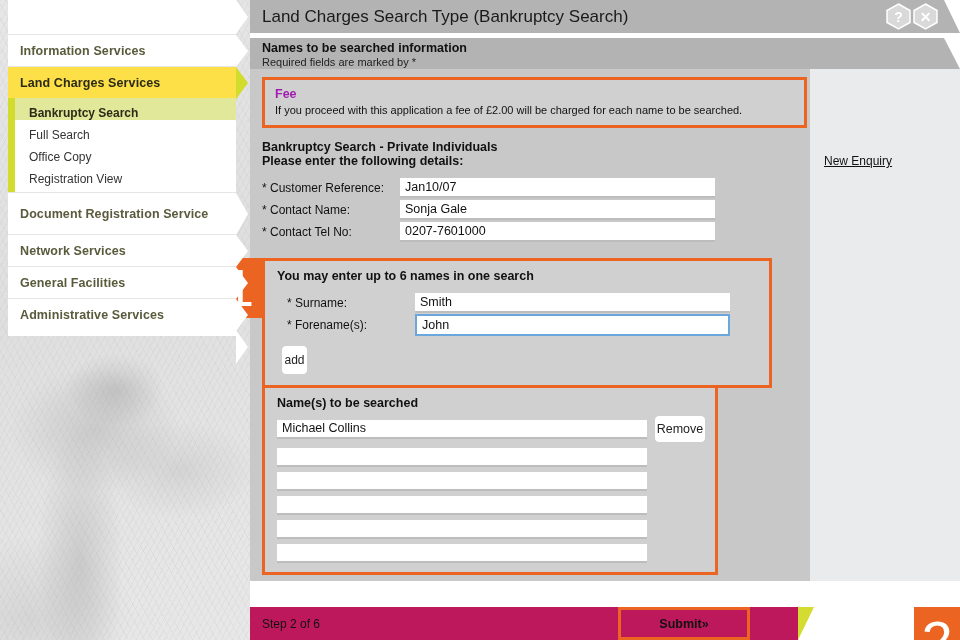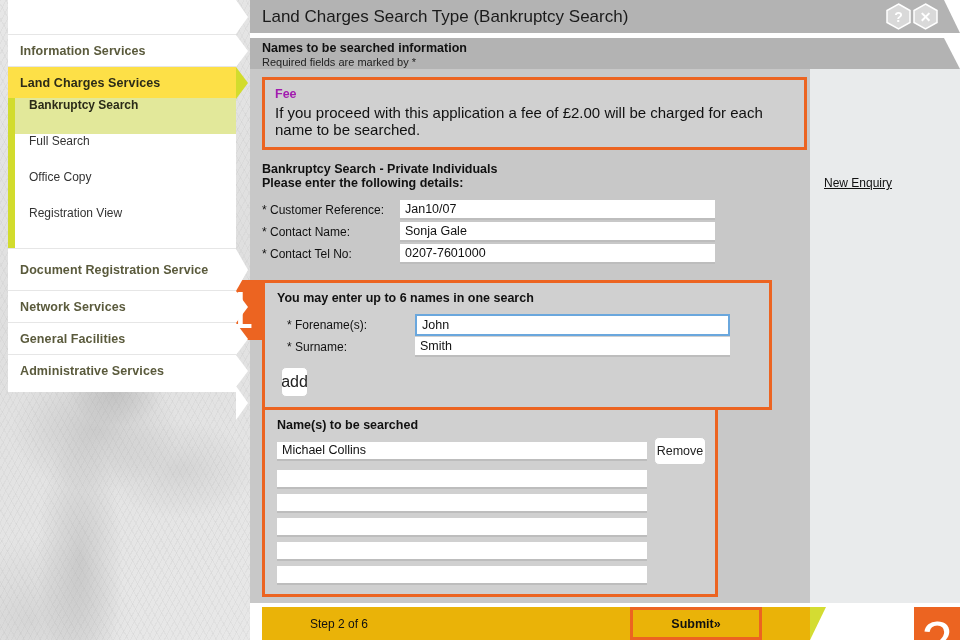--- a/index.html
+++ b/index.html
@@ -70,21 +70,21 @@
   .nav-item.two-line::after { border-top-width: 21px; border-bottom-width: 21px; }
   .nav-item.active { background: #fde047; color: #2b2b18; align-items: center; }
   .nav-item.active::after { border-left-color: #d2dc2d; }
 
   .subnav {
     margin-left: 8px;
     background: #ffffff;
     border-left: 7px solid #d2dc2d;
   }
   .subnav-item {
-    height: 36px; display: flex; align-items: flex-start;
+    height: 22px; display: flex; align-items: flex-end;
     padding-left: 14px;
     font-size: 12px; color: #333;
   }
   .subnav-item.active { background: #e2e89a; font-weight: bold; color: #2b2b18; }
   .subnav-bottom { height: 6px; background:#ffffff; }
 
   
   #main { position: absolute; left: 250px; top: 0; width: 710px; height: 640px; }
 
   #titlebar {
@@ -131,21 +131,21 @@
 
   
   .fee-wrap { padding: 8px 0 0 0; position: relative; }
   .fee-box {
     margin-left: 12px; width: 545px;
     background: #d0d0d0;
     border: 3px solid #ec6421;
     padding: 7px 10px 9px 10px;
   }
   .fee-title { font-size: 12.5px; font-weight: bold; color: #a21caf; }
-  .fee-text { font-size: 15px; color: #111; margin-top: 3px; }
+  .fee-text { font-size: 11px; color: #111; margin-top: 3px; }
 
   .sec-title { font-size: 12.5px; font-weight: bold; color: #111; }
   .form-rows { margin-top: 9px; }
   .frow { display: flex; align-items: center; height: 21px; margin-bottom: 1px; }
   .flabel { width: 150px; font-size: 12px; color: #111; padding-left: 12px; }
   .finput {
     width: 315px; height: 20px; background: #ffffff;
     border: none; border-bottom: 2px solid #bdbdbd;
     font-family: "Liberation Sans", sans-serif;
     font-size: 12.5px; color: #111; padding-left: 5px;
@@ -171,21 +171,21 @@
     font-family: "Liberation Sans", sans-serif;
     font-weight: normal;
   }
   #badge-1 { left: -48px; top: -3px; width: 45px; height: 60px; font-size: 52px; line-height: 1; }
   #badge-2 { right: 0; top: 0; width: 46px; height: 68px; font-size: 56px; line-height: 1; }
 
   .addbtn {
     margin-left: 16px; margin-top: 10px;
     width: 27px; height: 30px;
     background: #ffffff; border: 1px solid #cfcfcf; border-radius: 5px;
-    font-size: 16px; color: #222;
+    font-size: 12px; color: #222;
     display: flex; align-items: center; justify-content: center;
     font-family: "Liberation Sans", sans-serif;
     cursor: pointer;
   }
 
   .names-box {
     position: relative;
     margin-left: 12px; width: 456px;
     border: 3px solid #ec6421; border-top: none;
     background: #d0d0d0;
@@ -217,23 +217,23 @@
     cursor: pointer;
   }
   .panel-rule { height: 3px; background: #ffffff; }
 
   
   #footer {
     position: absolute; left: 250px; bottom: 0; width: 710px; height: 33px;
   }
   #footer-bar {
     position: relative;
-    margin-left: 12px; width: 548px; height: 33px;
-    background: #eab308;
-    display: flex; align-items: center; padding-left: 36px;
+    width: 548px; height: 33px;
+    background: #be185d;
+    display: flex; align-items: center;
   }
   #footer-bar::after{
     content:""; position:absolute; right:-16px; top:0;
     border-top: 33px solid #d4dc32; border-right: 16px solid transparent;
   }
   .step-text { font-size: 12px; color: #111; padding-left: 12px; }
   .submit-wrap {
     position: absolute; left: 368px; top: 0;
     width: 132px; height: 33px;
     border: 3px solid #ec6421;
@@ -363,26 +363,26 @@
         <div class="right panel-rule"></div>
       </div>
 
       <div class="band">
         <div class="left">
           <div class="step1-box">
             <div class="badge" id="badge-1">1</div>
             <div class="sec-title" style="padding-left:12px">You may enter up to 6 names in one search</div>
             <div class="form-rows">
               <div class="frow">
+                <span class="flabel" style="padding-left:22px">* Surname:</span>
+                <input class="finput" type="text" value="Smith" style="">
+              </div>
+              <div class="frow">
                 <span class="flabel" style="padding-left:22px">* Forename(s):</span>
                 <input class="finput focused" type="text" value="John" style="">
-              </div>
-              <div class="frow">
-                <span class="flabel" style="padding-left:22px">* Surname:</span>
-                <input class="finput" type="text" value="Smith" style="">
               </div>
             </div>
             <div class="addbtn">add</div>
           </div>
         </div>
         <div class="right"></div>
       </div>
 
       <div class="band">
         <div class="left">

